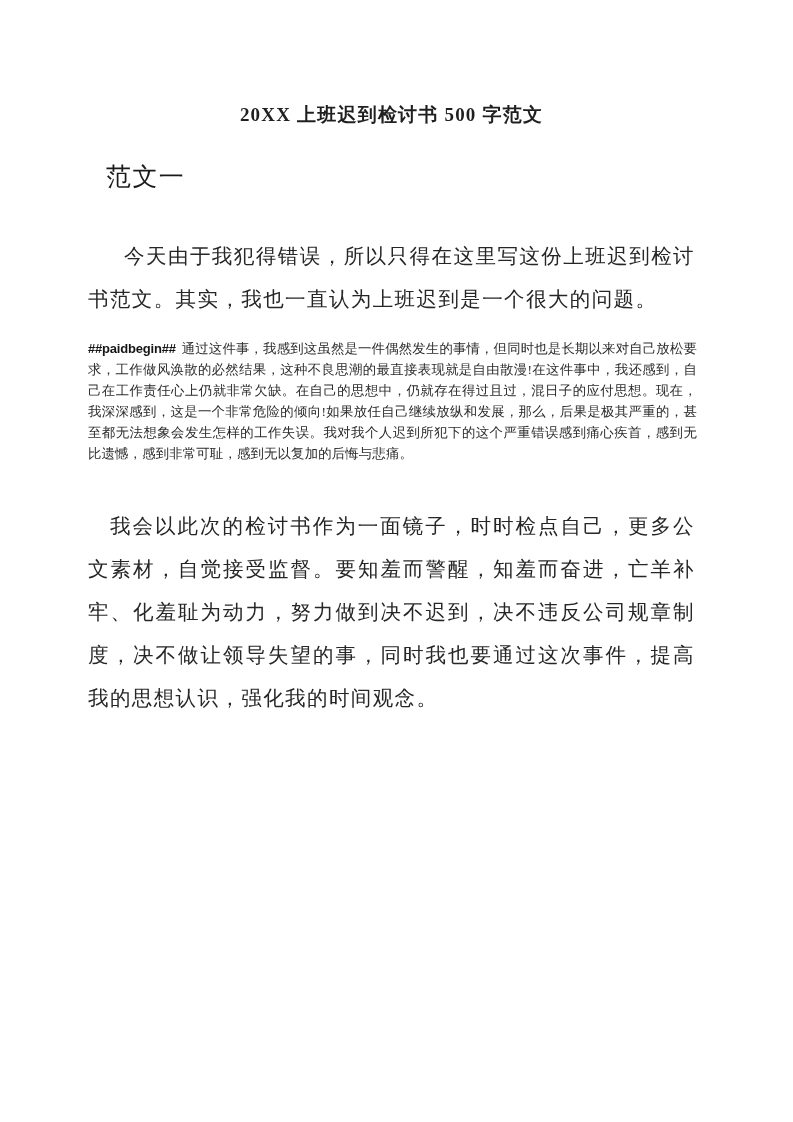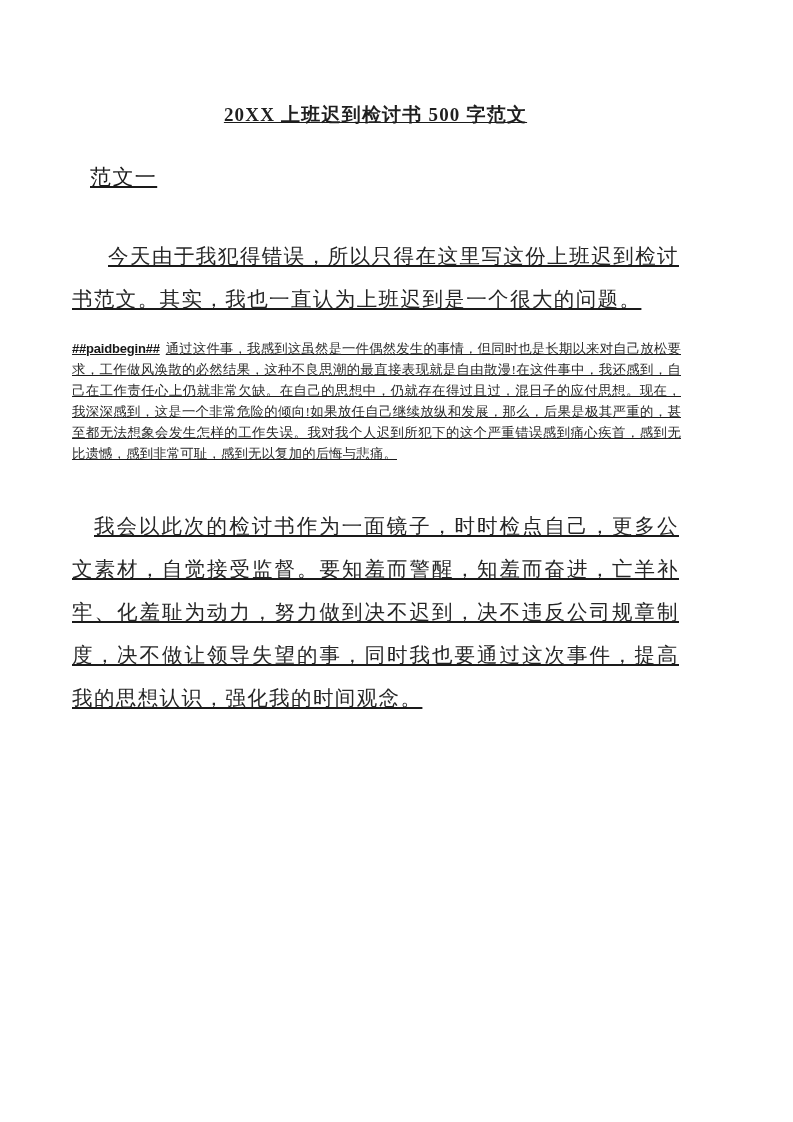--- a/index.html
+++ b/index.html
@@ -16,24 +16,23 @@
     position: relative;
     width: 793px;
     height: 1122px;
     margin: 0 auto;
     background: #ffffff;
     overflow: hidden;
     box-sizing: border-box;
   }
   .content {
     position: absolute;
-    left: 72px;
+    left: 88px;
     top: 0;
     width: 607px;
-    text-decoration: underline;
   }
 
   
   .doc-title {
     text-align: center;
     font-family: "Liberation Serif", "DejaVu Serif", serif;
     font-size: 19px;
     line-height: 30px;
     letter-spacing: 1.2px;
     color: #1f1f1f;
@@ -54,21 +53,21 @@
   }
   .para.indent-1 { text-indent: 22px; }
   .para.indent-2 { text-indent: 36px; }
 
   .spacer-sm { height: 17px; }
   .spacer-md { height: 24px; }
   .spacer-lg { height: 30px; }
 
   .lead-line {
     font-family: "Liberation Serif", "DejaVu Serif", serif;
-    font-size: 21px;
+    font-size: 25px;
     line-height: 34px;
     letter-spacing: 1.4px;
     color: #1a1a1a;
     margin: 0;
     text-indent: 18px;
   }
   .salutation {
     font-family: "Liberation Serif", "DejaVu Serif", serif;
     font-size: 20.5px;
     line-height: 34px;

